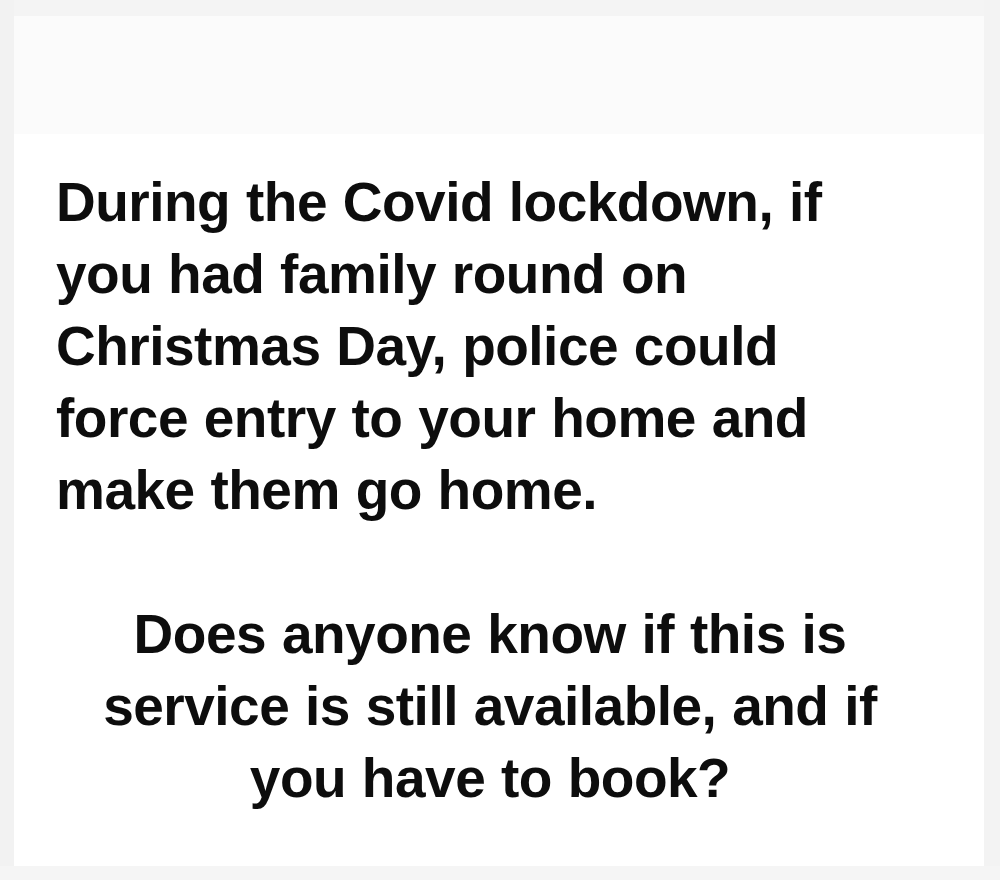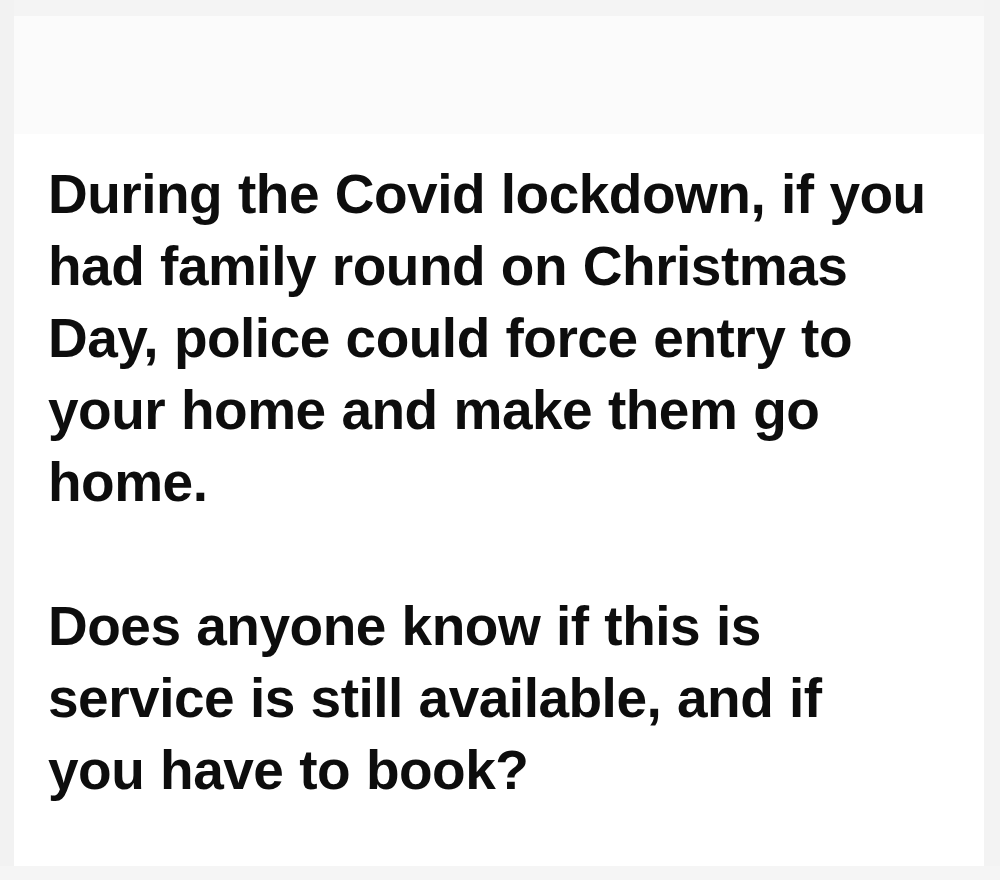--- a/index.html
+++ b/index.html
@@ -66,25 +66,26 @@
     left: 40px;
     top: 150px;
     width: 900px;
   }
   .para {
     color: #0d0d0d;
     font-size: 55px;
     line-height: 72px;
     font-weight: 700;
     letter-spacing: -0.5px;
-    margin: 8px;
+    margin: 16px;
     word-spacing: 1px;
   }
   .para + .para {
     margin-top: 72px;
+    text-align: center;
   }
 </style>
 </head>
 <body>
 
 <div class="screen">
 
   <div class="edge-top"></div>
   <div class="edge-top-band"></div>
   <div class="edge-left"></div>

